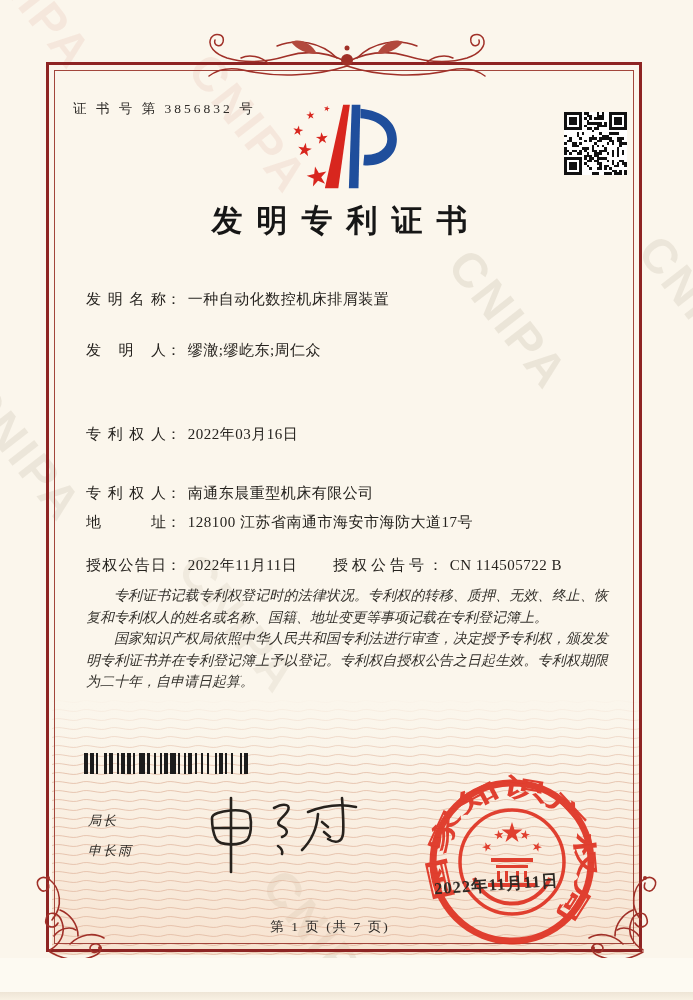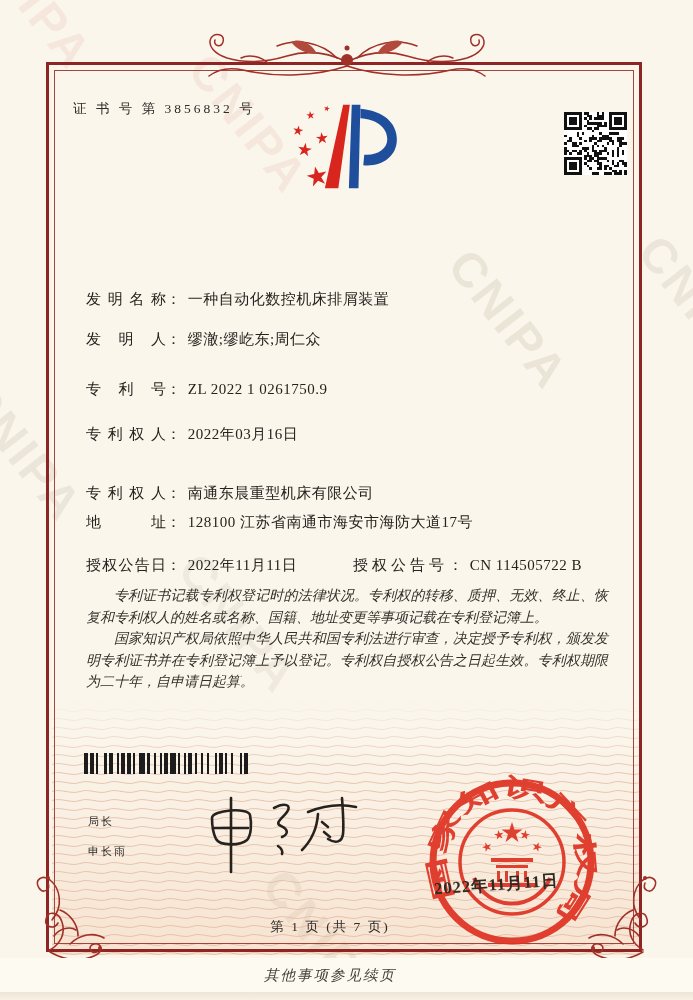--- a/index.html
+++ b/index.html
@@ -32,35 +32,35 @@
   .logo{position:absolute;left:286px;top:100px;}
   .qr{position:absolute;left:564px;top:112px;}
   .title{position:absolute;left:0;top:200px;width:693px;text-align:center;
       font-size:31px;font-weight:bold;letter-spacing:14px;color:#161616;}
 
   
   .row{position:absolute;left:86px;font-size:15px;color:#26231f;white-space:nowrap;}
   .lbl{display:inline-block;width:80px;text-align:justify;text-align-last:justify;vertical-align:top;}
   .colon{display:inline-block;}
   .val{display:inline-block;margin-left:3px;letter-spacing:.5px;}
-  .r1{top:290px}.r2{top:330px}.r3{top:380px}.r4{top:425px}.r5{top:484px}.r6{top:513px}.r7{top:556px}
-  .pair2{margin-left:52px;}
+  .r1{top:290px}.r2{top:341px}.r3{top:380px}.r4{top:425px}.r5{top:484px}.r6{top:513px}.r7{top:556px}
+  .pair2{margin-left:32px;}
 
   
   .bodytext{position:absolute;left:86px;top:585px;width:522px;font-size:14px;
       line-height:21.5px;color:#33302b;text-align:justify;font-style:italic;}
   .bodytext p{margin:0;text-indent:2em;}
 
   
   .barcode{position:absolute;left:84px;top:753px;width:166px;height:21px;display:flex;align-items:stretch;}
   .barcode .bar{background:#1c1c1c;}
   .barcode .space{background:transparent;}
 
   
-  .signoff{position:absolute;left:88px;top:806px;font-size:11px;color:#2b2824;line-height:30px;letter-spacing:2px;}
+  .signoff{position:absolute;left:88px;top:806px;font-size:13px;color:#2b2824;line-height:30px;letter-spacing:2px;font-style:italic;}
   .signature{position:absolute;left:190px;top:778px;}
 
   
   .seal{position:absolute;left:424px;top:774px;opacity:.93;}
   .sealdate{position:absolute;left:434px;top:872px;width:180px;font-size:16.5px;font-weight:bold;
       color:#2e2a25;letter-spacing:1px;transform:rotate(-4deg);white-space:nowrap;}
 
   
   .pageno{position:absolute;left:0;top:918px;width:660px;text-align:center;font-size:13.5px;
       letter-spacing:2px;color:#2e2b28;}
@@ -336,32 +336,29 @@
       <rect x="18" y="1" width="1" height="5" fill="#111"></rect>
       <rect x="24" y="1" width="1" height="5" fill="#111"></rect>
       <rect x="20" y="2" width="3" height="3" fill="#111"></rect>
       <rect x="0" y="18" width="7" height="1" fill="#111"></rect>
       <rect x="0" y="24" width="7" height="1" fill="#111"></rect>
       <rect x="0" y="19" width="1" height="5" fill="#111"></rect>
       <rect x="6" y="19" width="1" height="5" fill="#111"></rect>
       <rect x="2" y="20" width="3" height="3" fill="#111"></rect>
     </svg>
 
+  <div class="title">发明专利证书</div>
 
   <div class="row r1">
     <span class="lbl">发明名称</span><span class="colon">：</span>
     <span class="val">一种自动化数控机床排屑装置</span>
   </div>
   <div class="row r2">
     <span class="lbl">发明人</span><span class="colon">：</span>
     <span class="val">缪澈;缪屹东;周仁众</span>
-  </div>
-  <div class="row r3">
-    <span class="lbl">专利号</span><span class="colon">：</span>
-    <span class="val">ZL 2022 1 0261750.9</span>
   </div>
   <div class="row r4">
     <span class="lbl">专利权人</span><span class="colon">：</span>
     <span class="val">2022年03月16日</span>
   </div>
   <div class="row r5">
     <span class="lbl">专利权人</span><span class="colon">：</span>
     <span class="val">南通东晨重型机床有限公司</span>
   </div>
   <div class="row r6">
@@ -480,15 +477,14 @@
       <path d="M-38,16 A41,41 0 0 0 38,16" fill="none" stroke="#df3323" stroke-width="4"></path>
     </g>
     <text font-size="24" font-weight="bold" fill="#df3323" font-family="Liberation Serif, DejaVu Serif, serif">
       <textPath href="#sealArc" startOffset="4" textLength="302" lengthAdjust="spacingAndGlyphs">国家知识产权局</textPath>
     </text>
   </svg>
   <div class="sealdate">2022年11月11日</div>
 
   <div class="pageno">第 1 页 (共 7 页)</div>
   <div class="below-band"></div>
-  <div class="footnote">其他事项参见续页</div>
   <div class="page-edge"></div>
 </div>
 
 </body></html>

